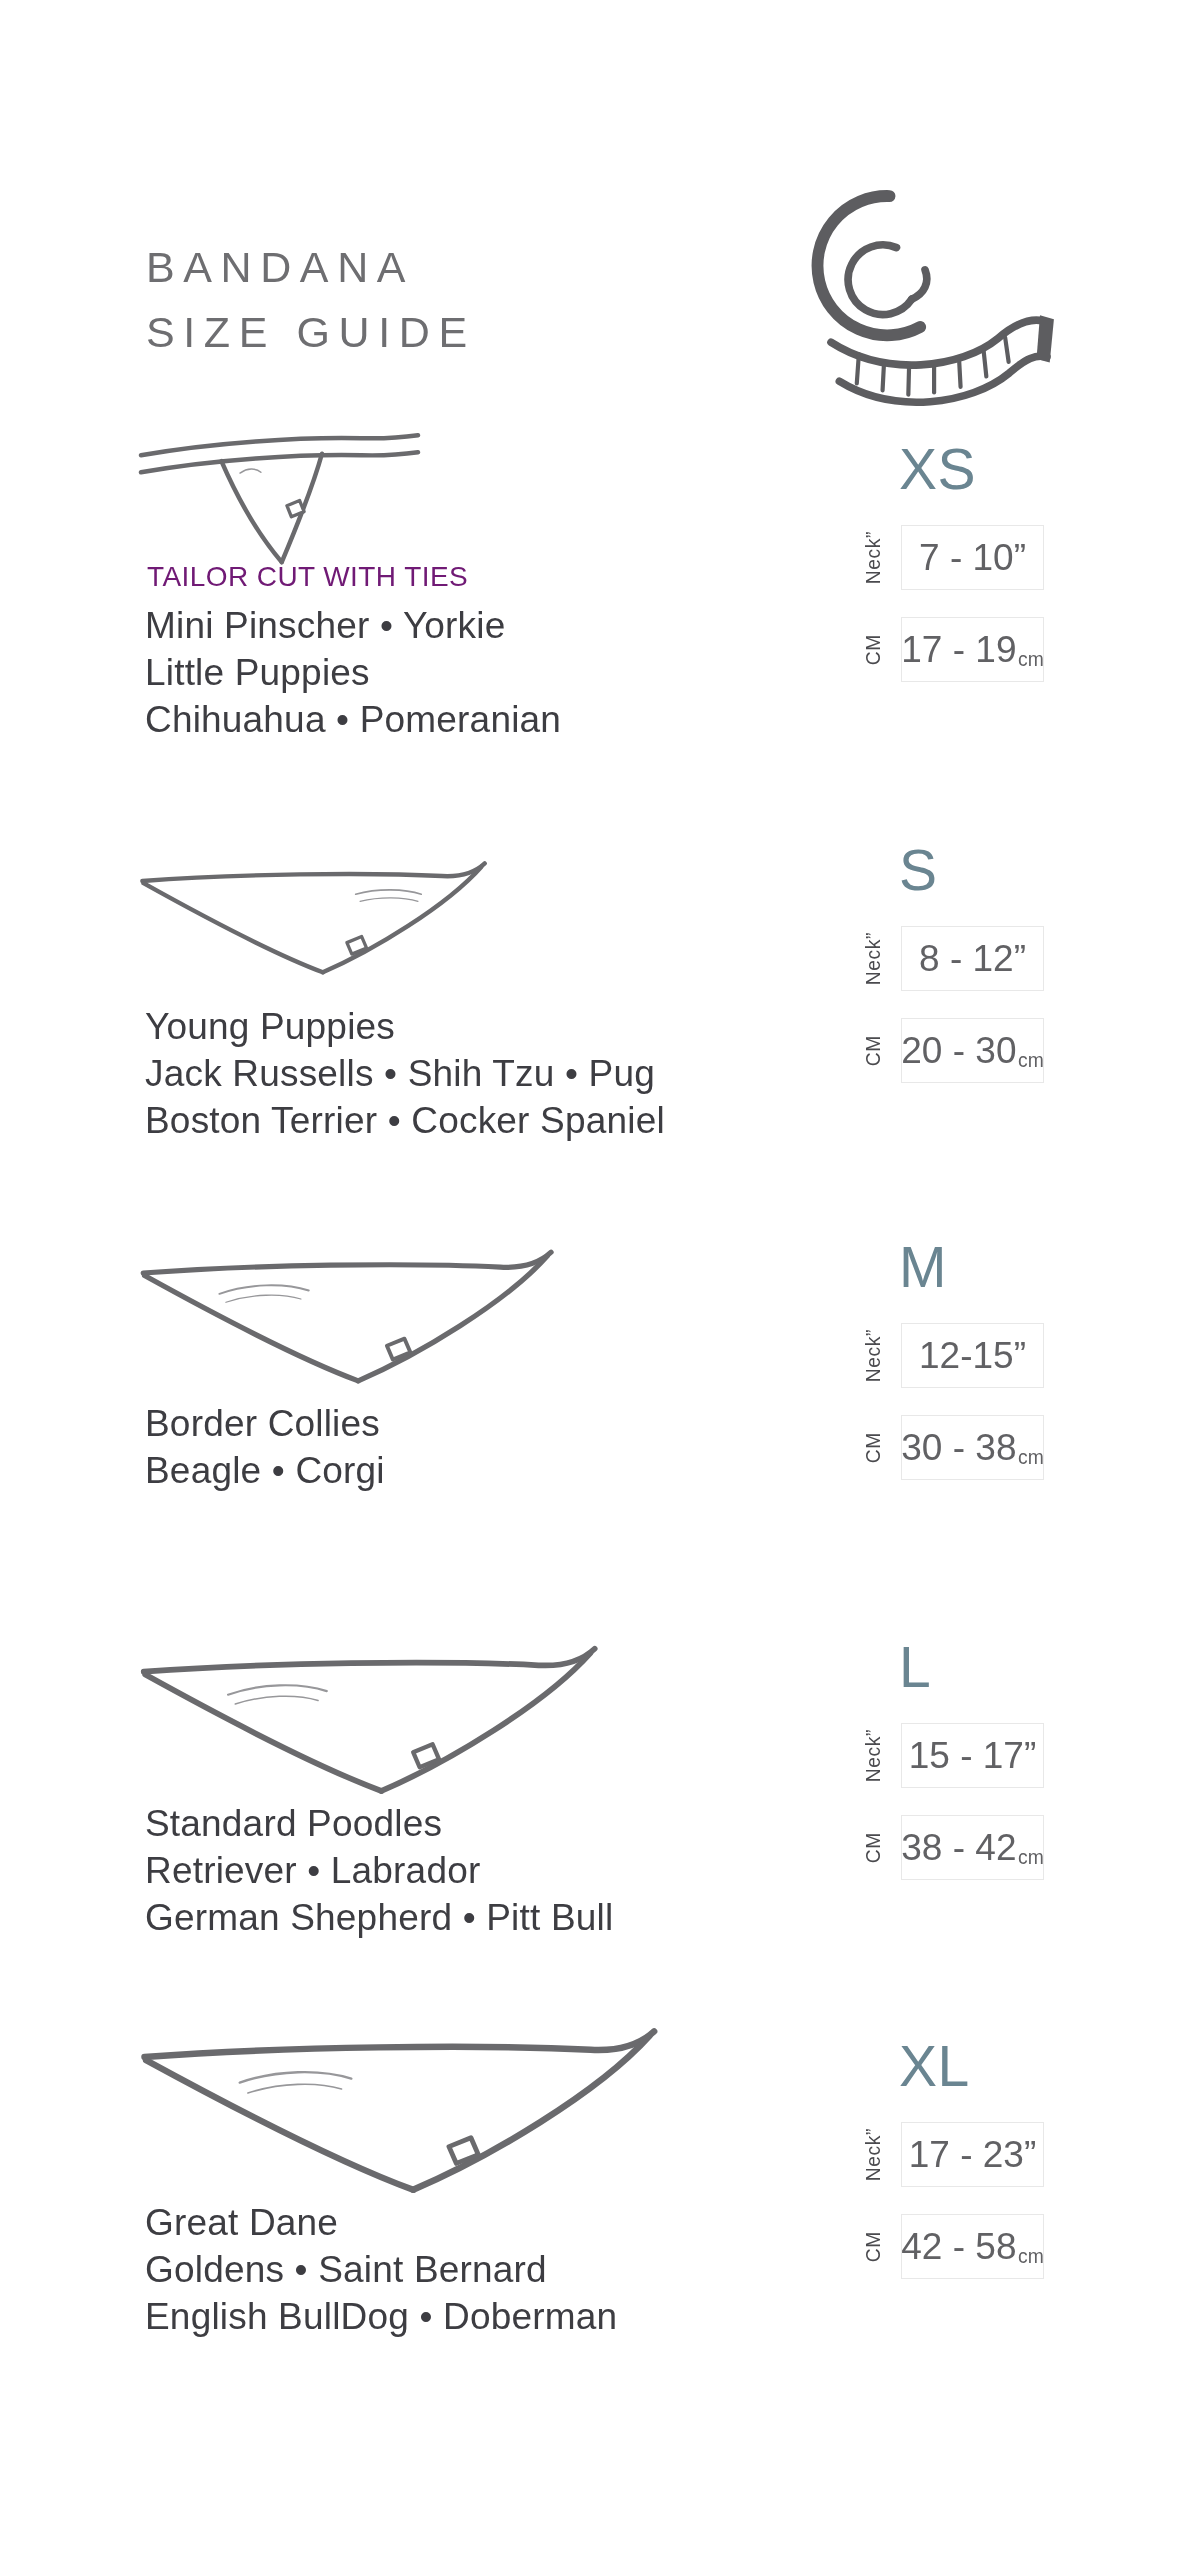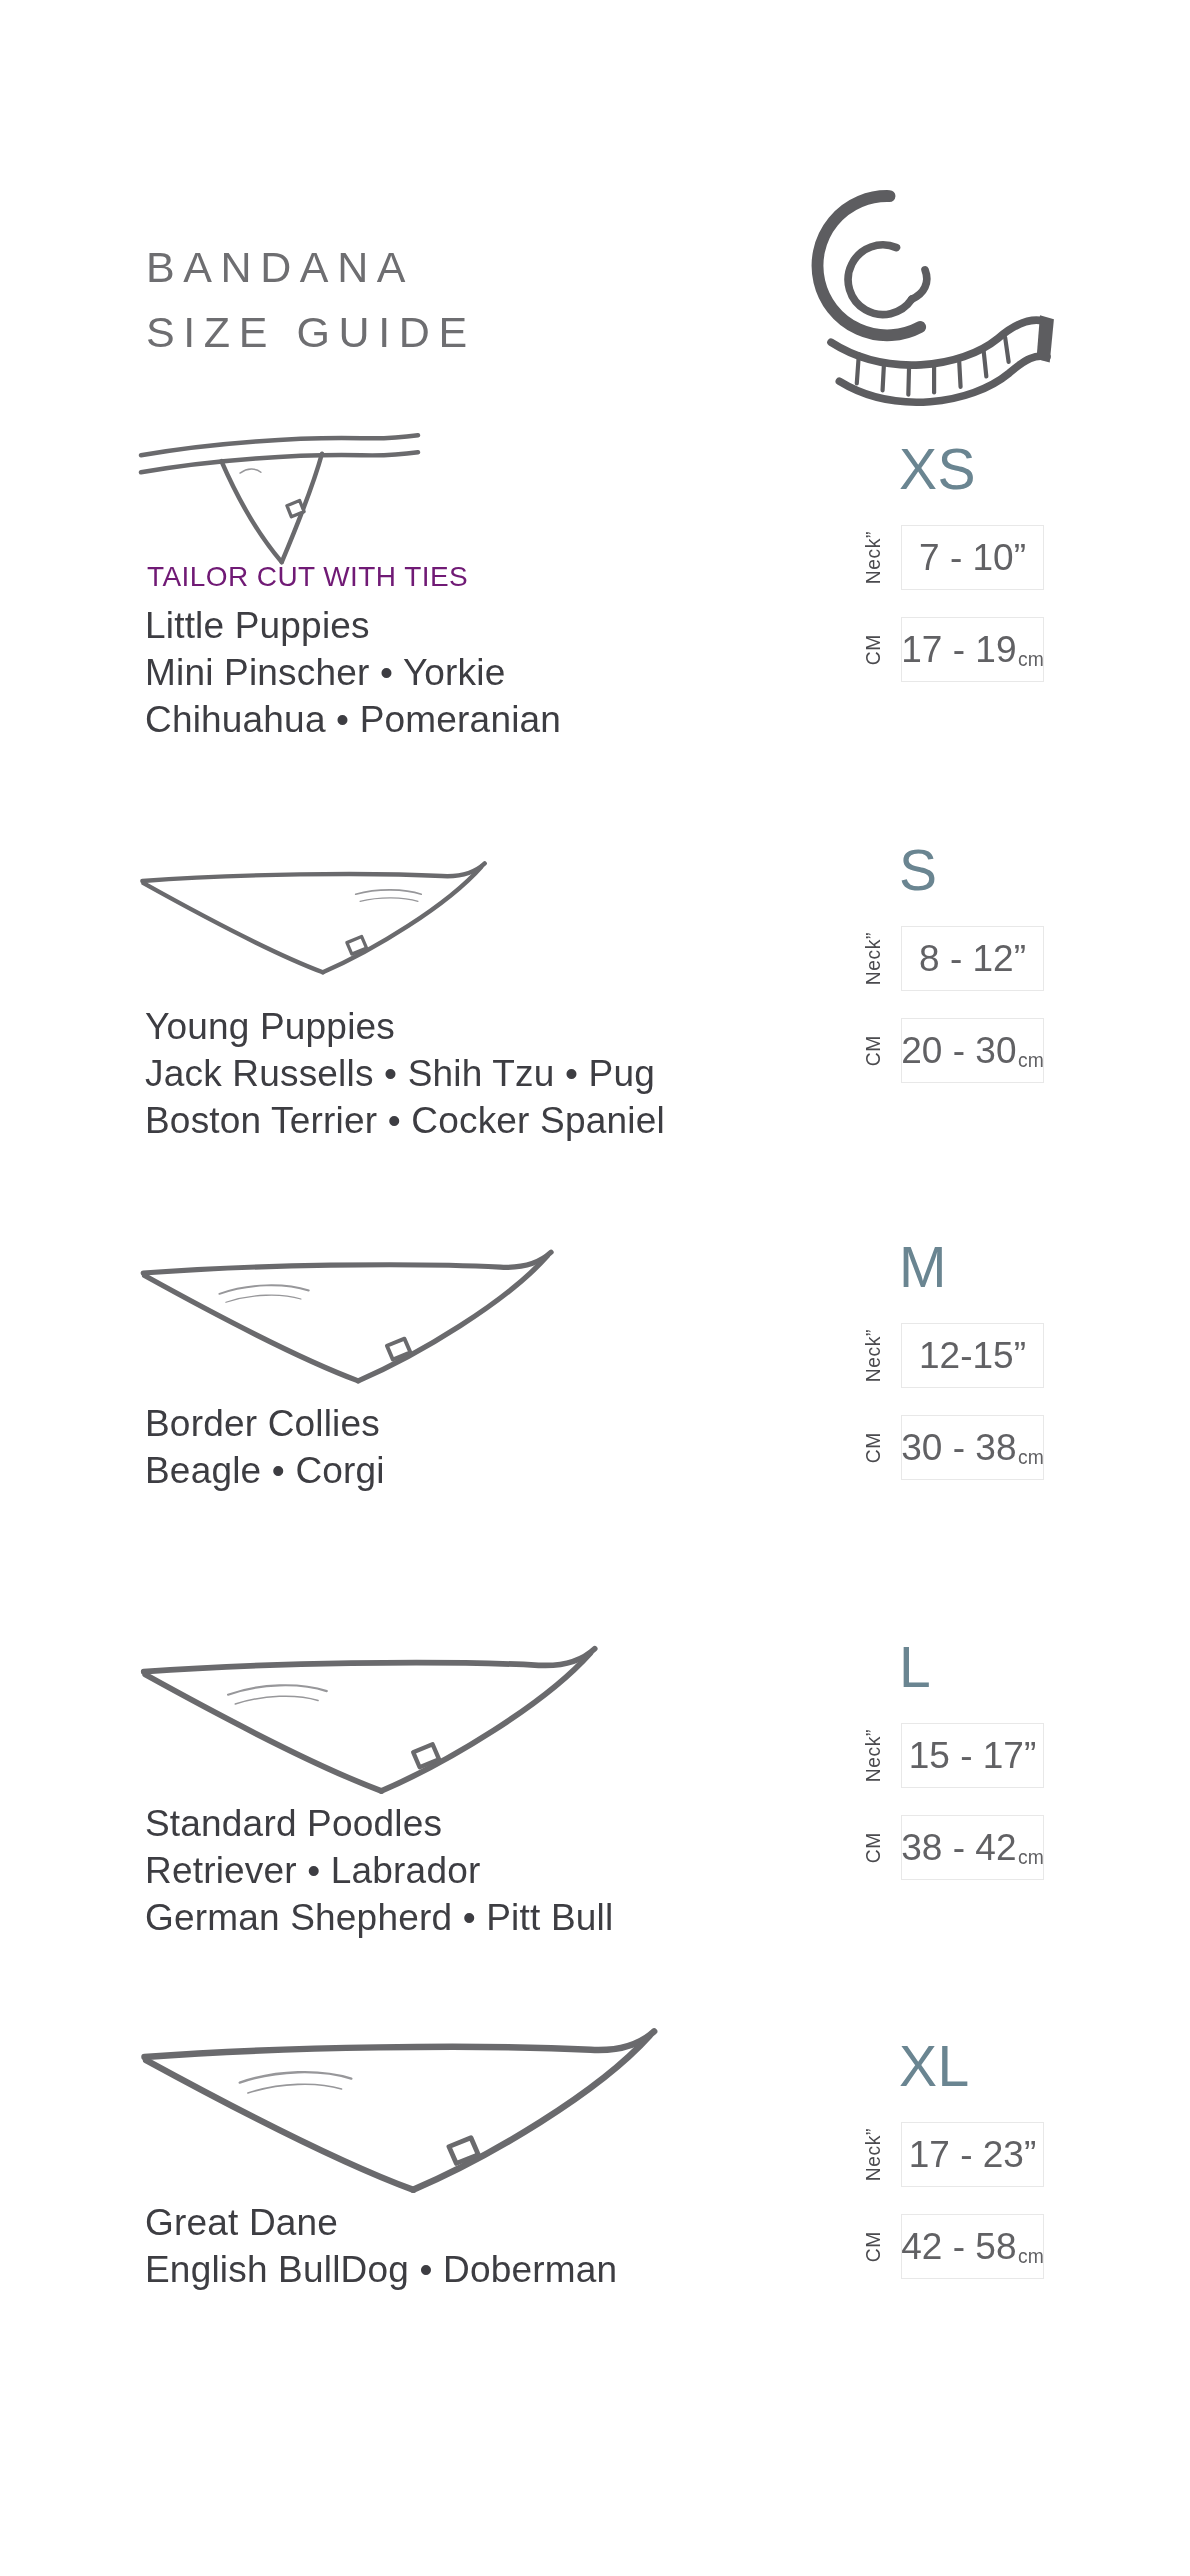--- a/index.html
+++ b/index.html
@@ -109,22 +109,22 @@
           <path d="M4,57 C100,40 220,32 300,34 C336,35 362,32 376,30"></path>
           <path d="M112,42 C135,95 165,145 193,178"></path>
           <path d="M193,178 C214,128 236,72 247,32"></path>
           <path d="M200,102 l17,-7 l6,15 l-17,7 z" fill="#ffffff" stroke-width="4.5"></path>
           <path d="M137,58 C147,51 158,51 165,57" stroke="#97979a" stroke-width="2"></path>
         </g>
       </svg>
     </div>
     <div class="note">TAILOR CUT WITH TIES</div>
     <div class="breeds">
+      <div class="breed-line">Mini Pinscher • Yorkie</div>
       <div class="breed-line">Little Puppies</div>
-      <div class="breed-line">Mini Pinscher • Yorkie</div>
       <div class="breed-line">Chihuahua • Pomeranian</div>
     </div>
     <div class="code">XS</div>
     <div class="meas-row row-neck">
       <div class="meas-label">
           <span>Neck”</span>
         </div>
       <div class="meas-box">
         <span class="val">7 - 10”</span>
       </div>
@@ -237,20 +237,21 @@
 
   <section class="size-section" style="top:2028px">
     <div class="illus illus-xl">
       <svg width="521" height="176" viewBox="0 0 640 220" preserveAspectRatio="none">
         <use href="#bandana-shape"></use>
           <use href="#accent-left"></use>
       </svg>
     </div>
     <div class="breeds">
       <div class="breed-line">Great Dane</div>
+      <div class="breed-line">Goldens • Saint Bernard</div>
       <div class="breed-line">English BullDog • Doberman</div>
     </div>
     <div class="code">XL</div>
     <div class="meas-row row-neck">
       <div class="meas-label">
           <span>Neck”</span>
         </div>
       <div class="meas-box">
         <span class="val">17 - 23”</span>
       </div>

